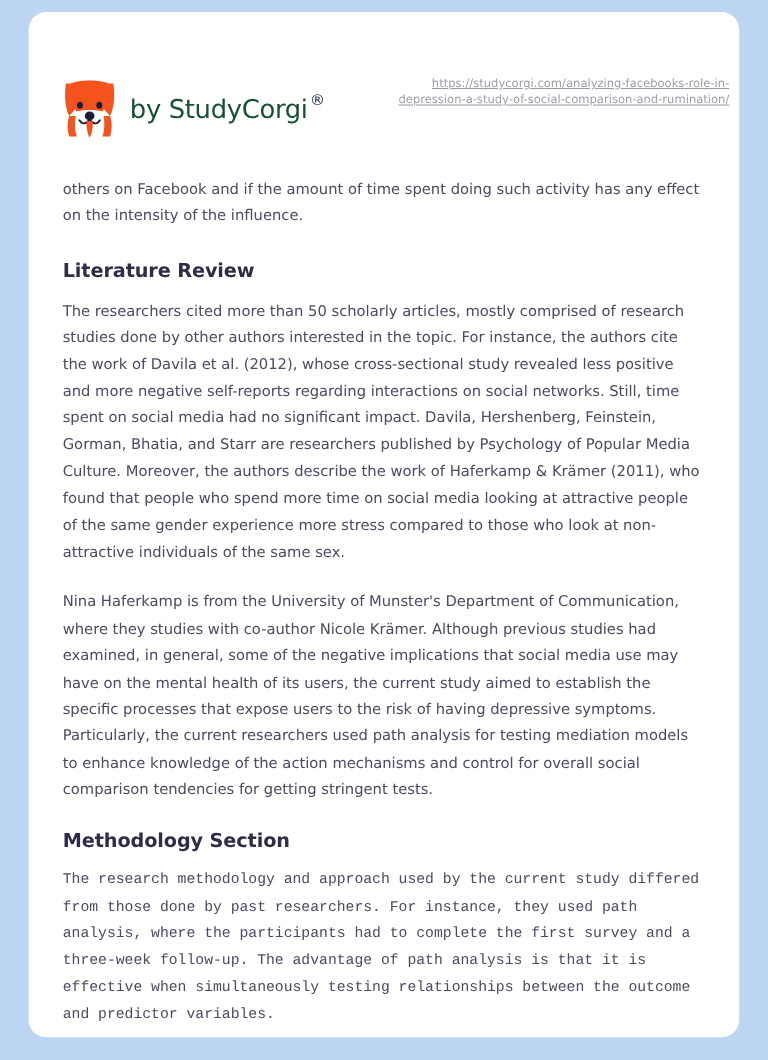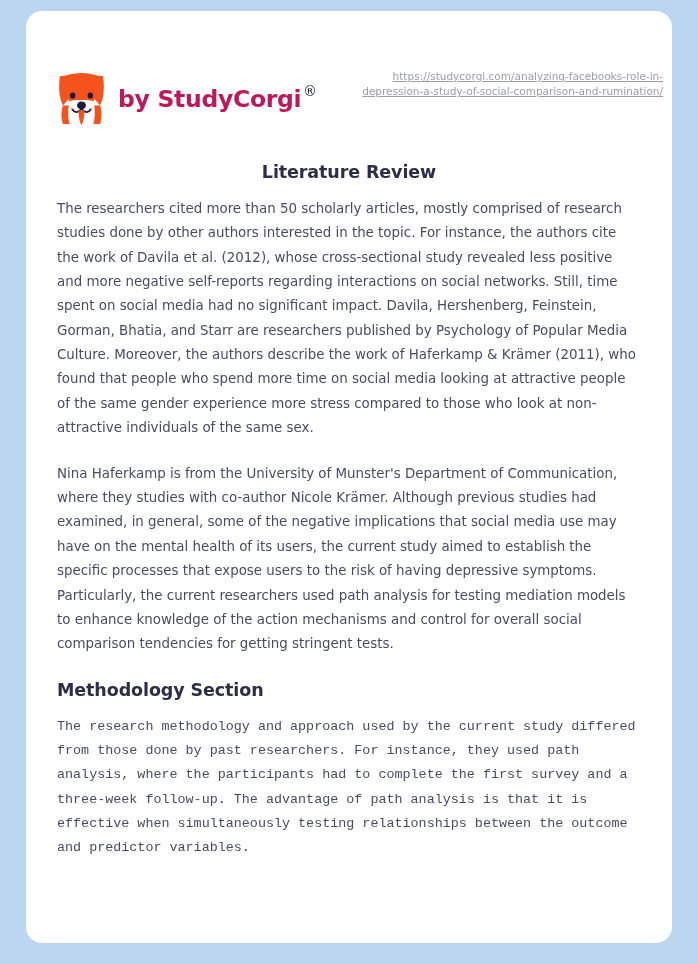--- a/index.html
+++ b/index.html
@@ -43,22 +43,22 @@
     display: block;
   }
   .brand-wordmark {
     display: flex;
     align-items: flex-start;
     margin-left: 12px;
   }
   .brand-name {
     font-family: "DejaVu Sans", sans-serif;
     font-size: 23.5px;
-    font-weight: bold;
-    color: #be185d;
+    font-weight: normal;
+    color: #14532d;
     letter-spacing: -0.3px;
     line-height: 1;
     white-space: nowrap;
   }
   .brand-reg {
     font-family: "DejaVu Sans", sans-serif;
     font-size: 13.5px;
     color: #1b1b3e;
     line-height: 1;
     margin-left: 2px;
@@ -109,21 +109,20 @@
     font-family: "DejaVu Sans", sans-serif;
     font-size: 17.5px;
     font-weight: bold;
     color: #2d2d48;
     margin: 22px 0 13px 0;
     line-height: 1.3;
     letter-spacing: -0.1px;
   }
   .heading.first {
     margin-top: 26px;
-    text-align: center;
   }
 </style>
 </head>
 <body>
 
 <div class="page">
 
   <div class="header">
 
     <div class="brand">
@@ -160,20 +159,21 @@
     </div>
 
     <div class="doc-meta">
       <div class="doc-url">https://studycorgi.com/analyzing-facebooks-role-in-depression-a-study-of-social-comparison-and-rumination/</div>
     </div>
 
   </div>
 
   <div class="content">
 
+    <p class="para">others on Facebook and if the amount of time spent doing such activity has any effect on the intensity of the influence.</p>
 
     <h2 class="heading first">Literature Review</h2>
     <p class="para">The researchers cited more than 50 scholarly articles, mostly comprised of research studies done by other authors interested in the topic. For instance, the authors cite the work of Davila et al. (2012), whose cross-sectional study revealed less positive and more negative self-reports regarding interactions on social networks. Still, time spent on social media had no significant impact. Davila, Hershenberg, Feinstein, Gorman, Bhatia, and Starr are researchers published by Psychology of Popular Media Culture. Moreover, the authors describe the work of Haferkamp &amp; Krämer (2011), who found that people who spend more time on social media looking at attractive people of the same gender experience more stress compared to those who look at non-attractive individuals of the same sex.</p>
     <p class="para">Nina Haferkamp is from the University of Munster's Department of Communication, where they studies with co-author Nicole Krämer. Although previous studies had examined, in general, some of the negative implications that social media use may have on the mental health of its users, the current study aimed to establish the specific processes that expose users to the risk of having depressive symptoms. Particularly, the current researchers used path analysis for testing mediation models to enhance knowledge of the action mechanisms and control for overall social comparison tendencies for getting stringent tests.</p>
 
     <h2 class="heading">Methodology Section</h2>
     <p class="para tight">The research methodology and approach used by the current study differed from those done by past researchers. For instance, they used path analysis, where the participants had to complete the first survey and a three-week follow-up. The advantage of path analysis is that it is effective when simultaneously testing relationships between the outcome and predictor variables.</p>
 
   </div>
 

